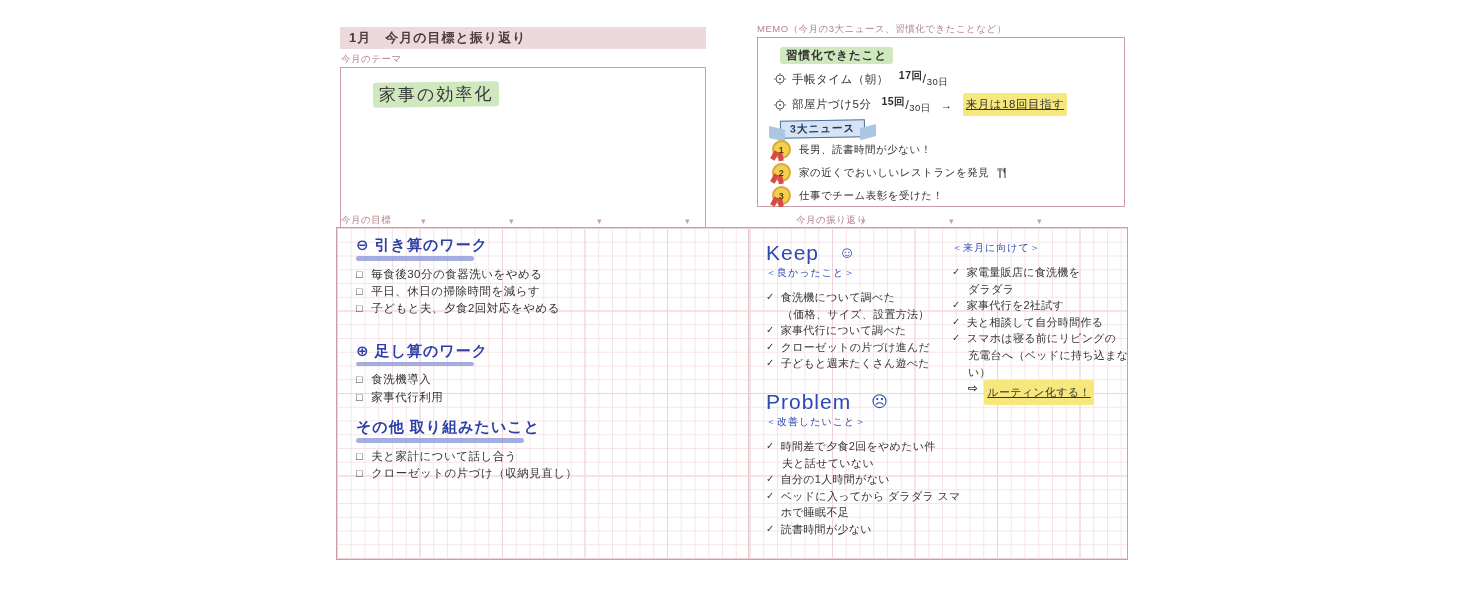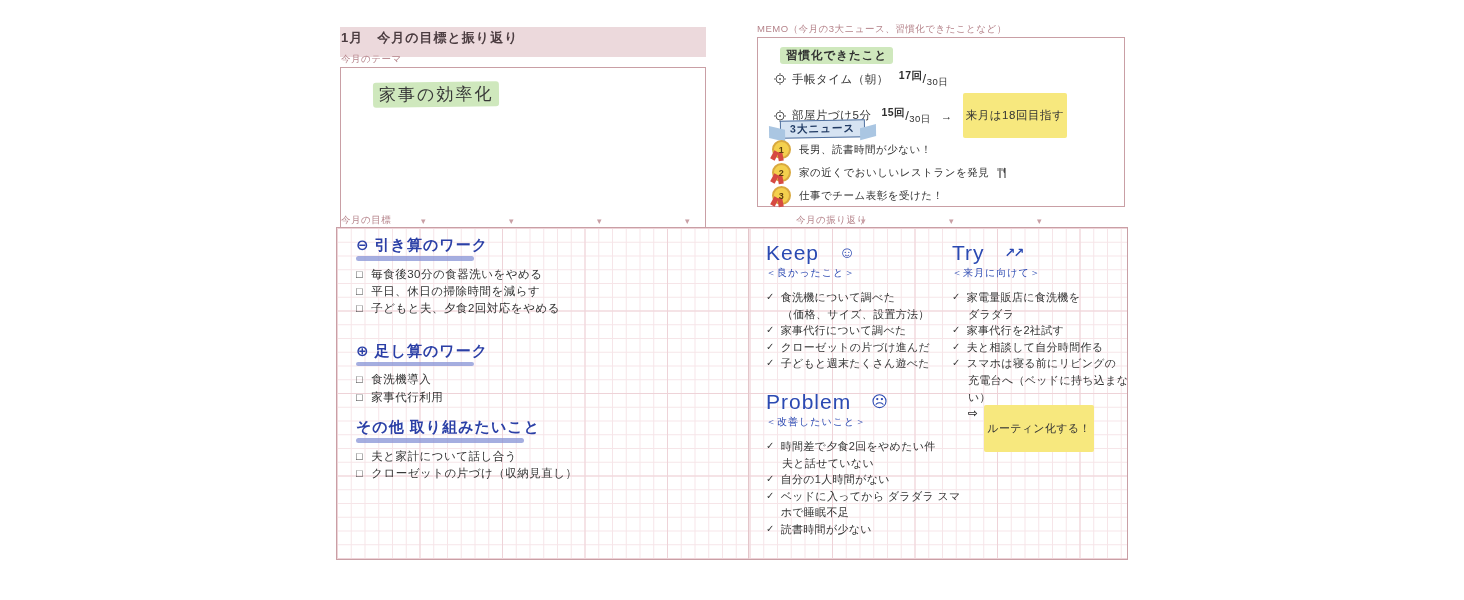--- a/index.html
+++ b/index.html
@@ -1,29 +1,29 @@
 <!DOCTYPE html>
 <html><head>
 <meta charset="utf-8">
 <style>
   html,body{margin:0;padding:0;background:#fff;}
   body{font-family:"Liberation Sans","DejaVu Sans",sans-serif;}
   .canvas{position:relative;width:1464px;height:600px;background:#fff;overflow:hidden;}
   .abs{position:absolute;}
 
   
-  .header-bar{left:340px;top:27px;width:366px;height:30px;background:#ecd9dc;color:#4b3c40;
-    font-size:13px;font-weight:bold;line-height:22px;padding-left:1px;box-sizing:border-box;letter-spacing:1px;}
+  .header-bar{left:340px;top:27px;width:366px;height:22px;background:#ecd9dc;color:#4b3c40;
+    font-size:13px;font-weight:bold;line-height:22px;padding-left:9px;box-sizing:border-box;letter-spacing:1px;}
   .small-label{font-size:9.5px;color:#b5838a;letter-spacing:0.5px;}
 
   .box{background:#fff;border:1px solid #c99fa5;box-sizing:border-box;}
   .theme-box{left:340px;top:67px;width:366px;height:172px;}
   .theme-text{left:32px;top:14px;font-size:17px;color:#383838;letter-spacing:2px;transform:rotate(-0.6deg);}
   .hl-green{background:#cfe8bd;padding:1px 6px;border-radius:3px;}
-  .hl-yellow{background:#f7e87e;padding:15px 3px;border-radius:2px;}
+  .hl-yellow{background:#f7e87e;padding:4px 3px;border-radius:2px;text-decoration:underline;}
 
   
   .memo-box{left:757px;top:37px;width:368px;height:170px;}
   .memo-label{left:757px;top:23px;}
   .habit-heading{left:22px;top:9px;font-size:11.5px;font-weight:bold;color:#2f2f2f;letter-spacing:1px;}
   .habit-row{display:flex;align-items:center;gap:6px;font-size:11.5px;color:#333;letter-spacing:0.5px;}
   .hrow0{left:16px;top:31px;}
   .hrow1{left:16px;top:55px;}
   .frac{white-space:nowrap;color:#2f2f2f;margin-left:4px;}
   .frac .num{font-size:10.5px;vertical-align:4px;font-weight:bold;}
@@ -262,24 +262,20 @@
         <span class="chk">✓</span>
         <span>ベッドに入ってから ダラダラ スマホで睡眠不足</span>
       </div>
     <div class="ritem">
         <span class="chk">✓</span>
         <span>読書時間が少ない</span>
       </div>
   </div>
 
   <div class="abs try-col">
-    <div class="rev-head">
-      <span>Try</span>
-      <span class="rev-arrows">↗↗</span>
-    </div>
     <div class="rev-sub">＜来月に向けて＞</div>
     <div class="ritem">
         <span class="chk">✓</span>
         <span>家電量販店に食洗機を</span>
       </div>
     <div class="ritem">
         <span class="indent">ダラダラ</span>
       </div>
     <div class="ritem">
         <span class="chk">✓</span>

